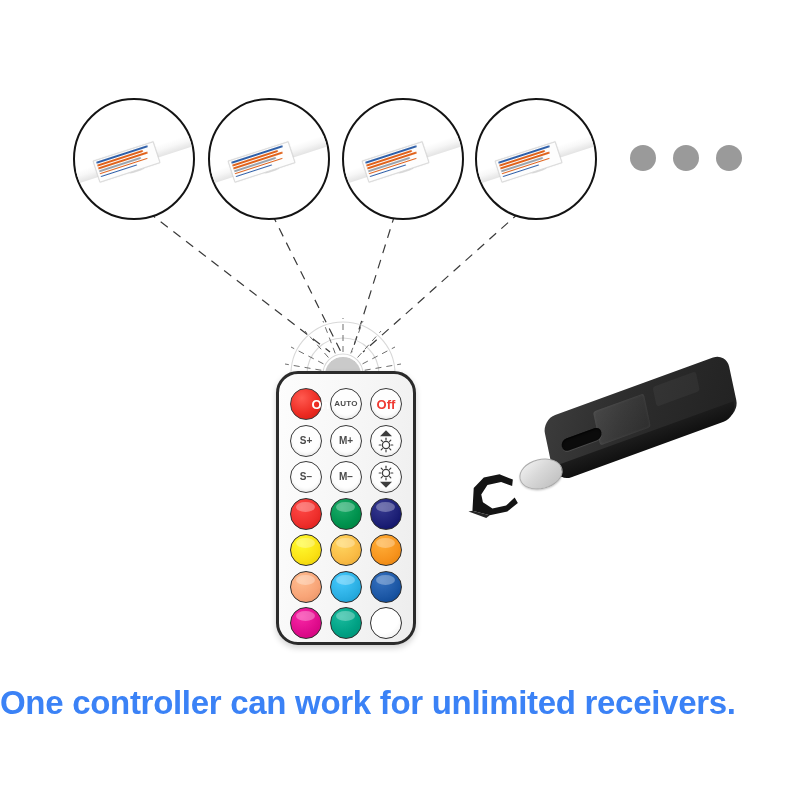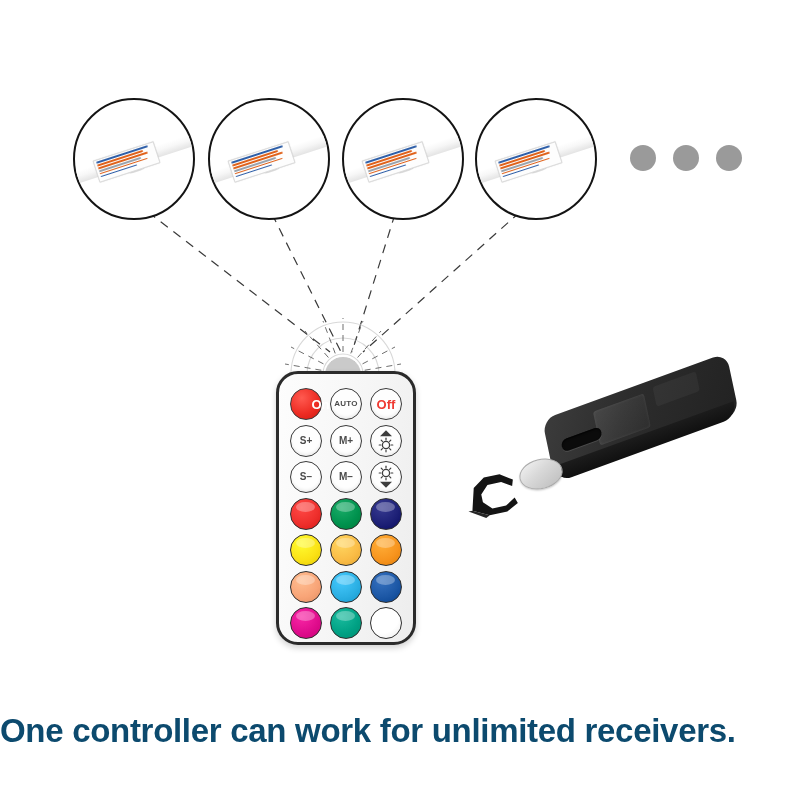--- a/index.html
+++ b/index.html
@@ -252,24 +252,23 @@
   
   #caption {
     position: absolute;
     left: 0;
     top: 684px;
     width: 648px;
     text-align: center;
     font-family: "Liberation Sans", sans-serif;
     font-weight: bold;
     font-size: 33px;
-    color: #0c4a6e;
+    color: #3b82f6;
     letter-spacing: -0.3px;
     white-space: nowrap;
-    margin-top: 28px;
   }
 </style>
 </head>
 <body>
 
 <div id="stage">
 
   <svg class="connectors" width="800" height="800">
     <g stroke="#3a3a3a" stroke-width="1.2" fill="none" stroke-dasharray="9 7">
       <line x1="148" y1="212" x2="330" y2="352"></line>

